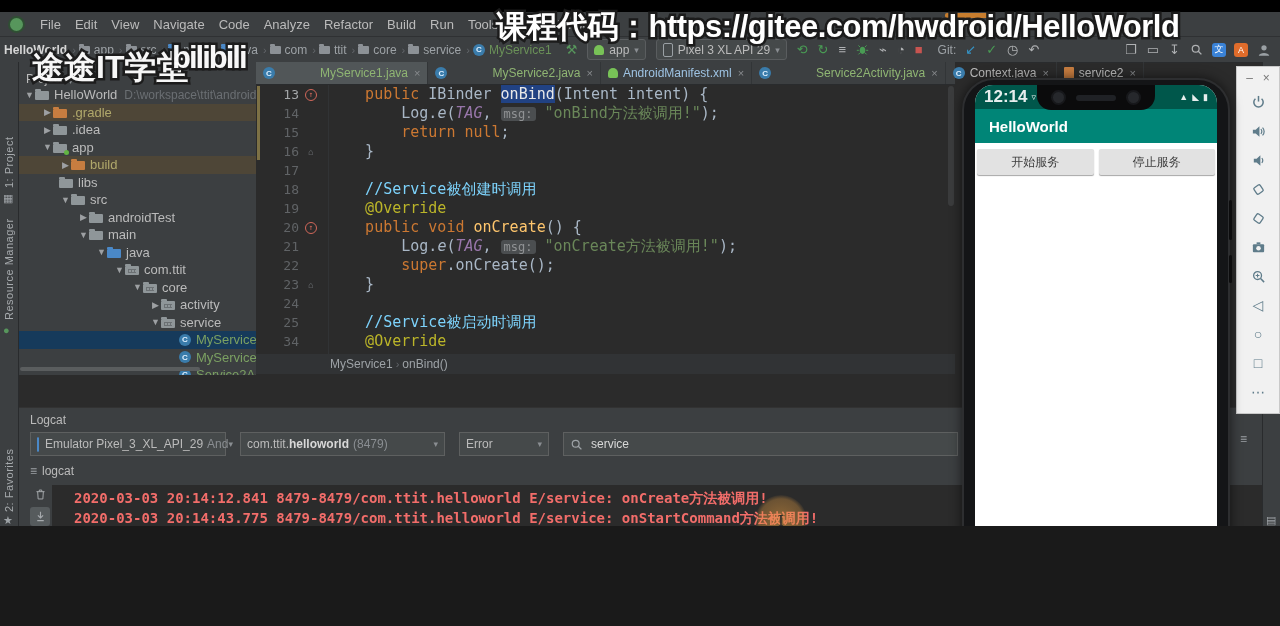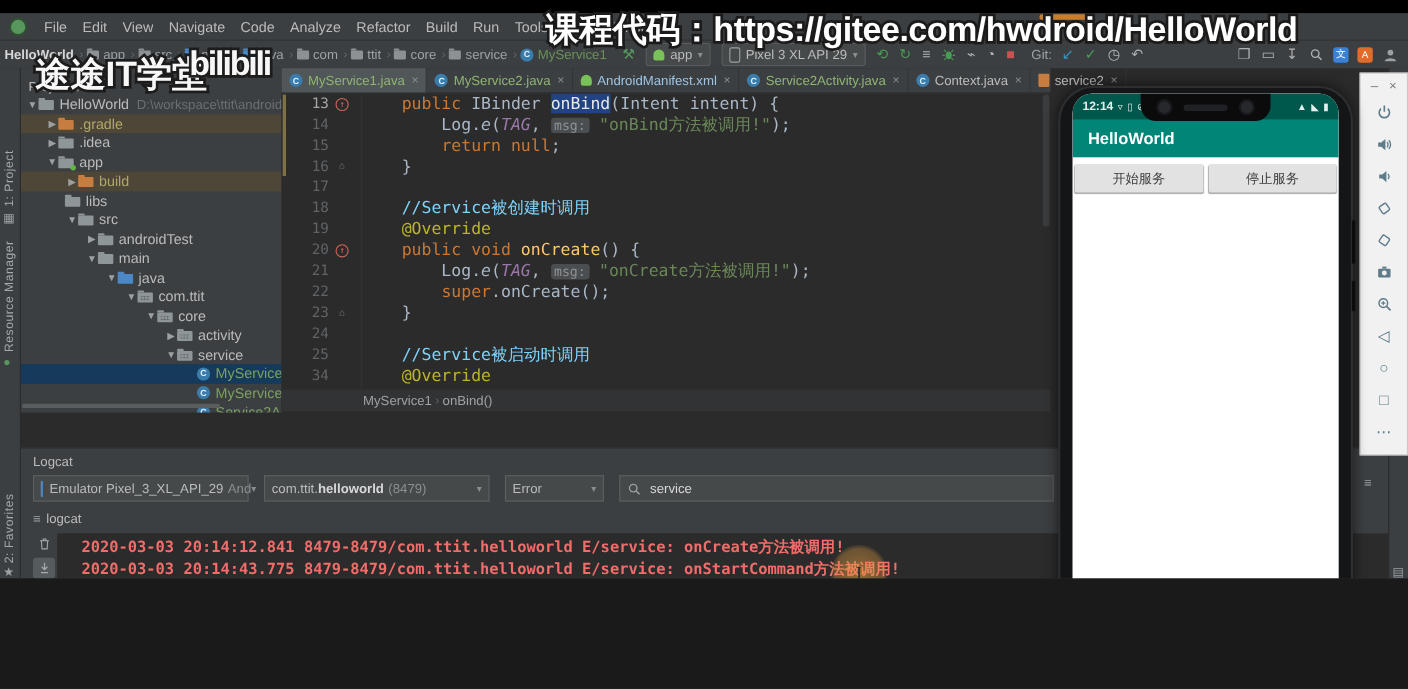--- a/index.html
+++ b/index.html
@@ -52,21 +52,21 @@
   .t-folder.blue{background:#4a88c7;}
   .t-folder.pkg::after{content:"";position:absolute;inset:3px 3px 2px 3px;background:linear-gradient(#6b7073 1px,transparent 1px),linear-gradient(90deg,#6b7073 1px,transparent 1px);background-size:3px 3px;}
   .t-module::after{content:"";position:absolute;right:-2px;bottom:-2px;width:5px;height:5px;border-radius:50%;background:#62b543;}
   .t-class{width:12px;height:12px;border-radius:50%;background:#3a7cab;color:#dff0ff;font-size:8px;font-weight:bold;display:flex;align-items:center;justify-content:center;}
   #tree-hscroll{left:2px;top:305px;width:180px;height:4px;background:#5a5d5e;border-radius:2px;position:absolute;}
   
   #editor{left:256px;top:62px;width:699px;height:313px;background:#2b2b2b;}
   #tabs{height:22px;background:#3c3f41;display:flex;align-items:stretch;border-bottom:1px solid #292b2d;}
   .tab{display:flex;align-items:center;padding:0 7px;font-size:12px;color:#bbbbbb;border-right:1px solid #323537;}
   .tab.active{background:#515658;}
-  .tab .lbl.green{color:#8fb573;}
+  .tab .lbl.green{color:#8fb573;margin-left:40px;}
   .tab .lbl.blue{color:#9ec3e3;}
   .tab .x{margin-left:6px;color:#888b8e;font-size:11px;}
   .tab .t-class{margin-right:5px;}
   .tab .file-orange{width:10px;height:12px;background:#c77d40;border-radius:1px;margin-right:5px;}
   .tab .android-head{margin-right:5px;}
   #code-region{position:absolute;left:0;top:23px;width:699px;height:269px;overflow:hidden;}
   #gutter{position:absolute;left:0;top:0;width:72px;height:269px;border-right:1px solid #313335;}
   .gut-row{height:19px;display:flex;align-items:center;font-family:"DejaVu Sans Mono",monospace;font-size:13px;color:#606366;justify-content:center;}
   .gut-row .num{width:30px;text-align:right;display:inline-block;margin-left:4px;}
   .gut-row.cur .num{color:#a4a7a9;}
@@ -603,21 +603,21 @@
           <div class="emu-ico">□</div>
           <div class="emu-ico">⋯</div>
         </div>
     </div>
     <div id="phone">
       <div class="side-btn" style="top:120px;height:40px;"></div>
       <div class="side-btn" style="top:175px;height:28px;"></div>
       <div id="screen">
         <div id="statusbar" style="background: rgb(0, 87, 75);">
           <div class="sb-group">
-            <span style="font-size:11px;font-weight:bold;">12:14</span>
+            <span style="font-size:17px;font-weight:bold;">12:14</span>
             <span>▿</span>
             <span>▯</span>
             <span>⊘</span>
           </div>
           <div class="sb-group">
             <span>▲</span>
             <span>◣</span>
             <span>▮</span>
           </div>
         </div>

